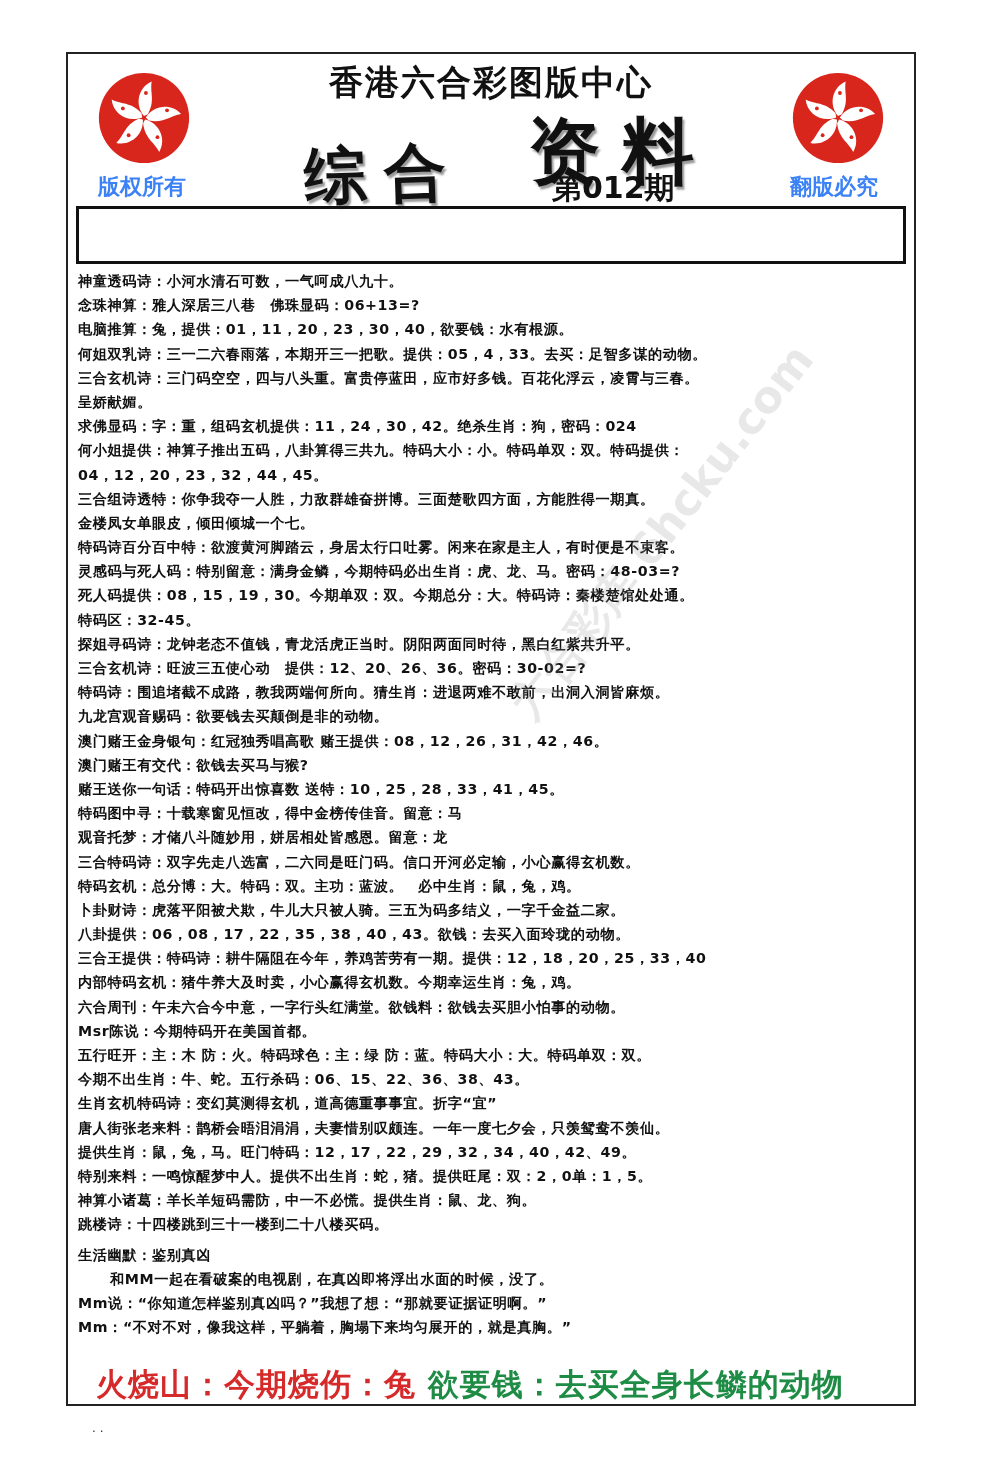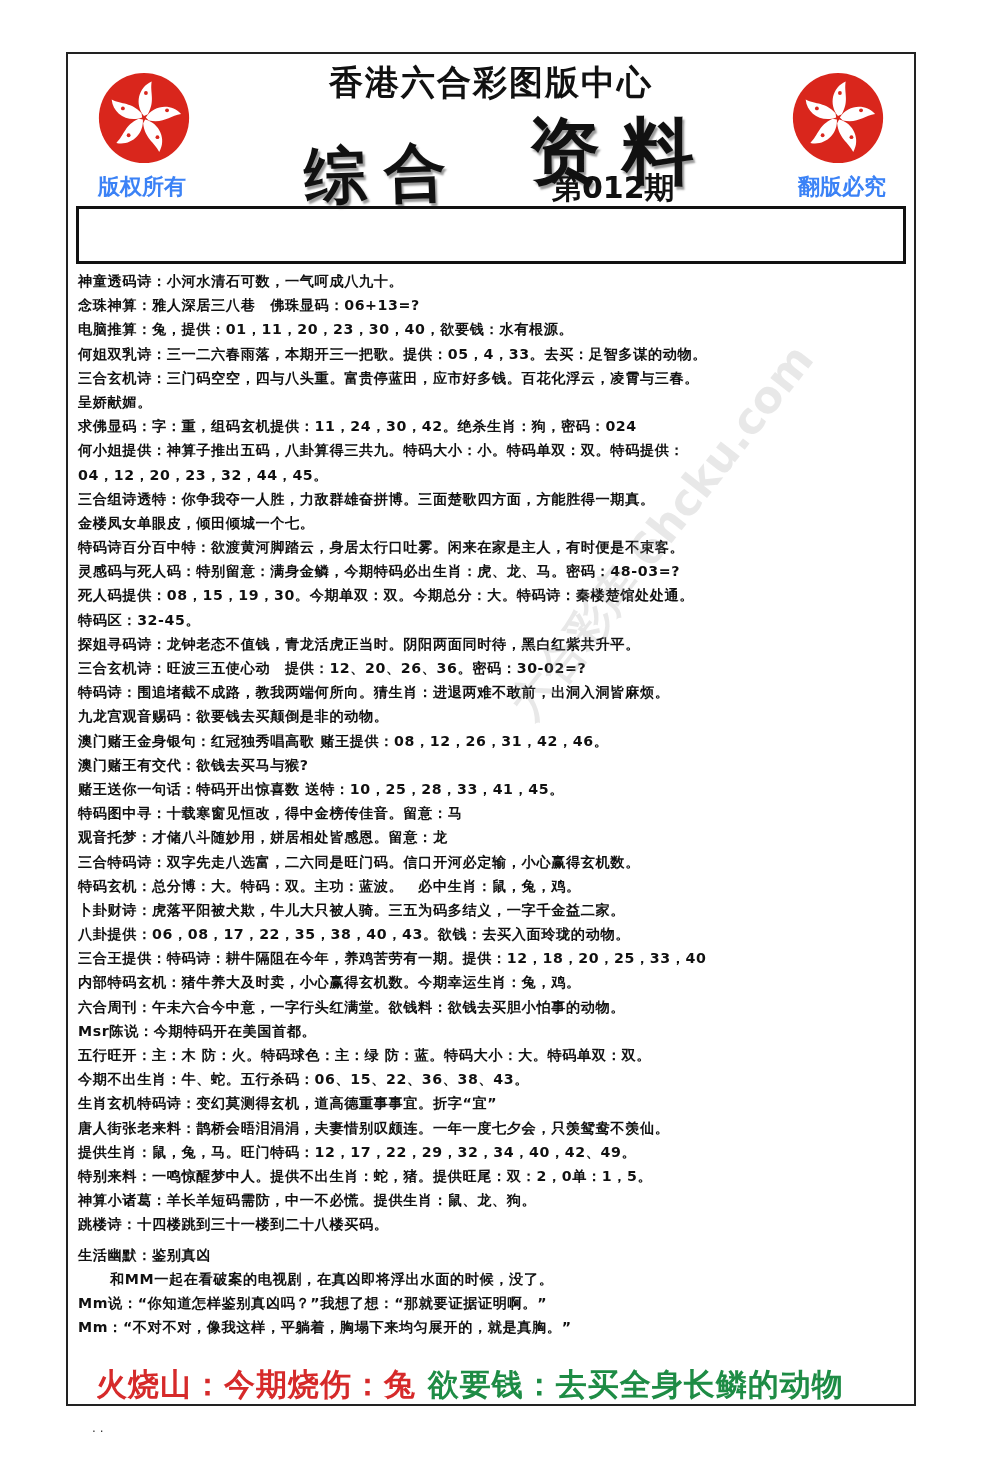--- a/index.html
+++ b/index.html
@@ -14,21 +14,21 @@
   .site-title { position:absolute; left:0; right:0; top:6px; text-align:center;
                 font-size:34px; font-weight:bold; letter-spacing:2px; color:#111;
                 font-family:"DejaVu Sans", sans-serif; }
   .big-zong { position:absolute; left:236px; top:78px; font-size:62px; font-weight:bold;
               letter-spacing:18px; color:#111; text-shadow:2px 3px 2px #999; transform:rotate(-2deg); }
   .big-zi { position:absolute; left:460px; top:50px; font-size:72px; font-weight:bold;
             letter-spacing:22px; color:#111; text-shadow:2px 3px 2px #999; }
   .issue { position:absolute; left:484px; top:114px; font-size:30px; font-weight:bold; color:#111; }
   .side-text { position:absolute; top:118px; font-size:22px; font-weight:bold; color:#3b82f6; }
   .side-text.left { left:30px; }
-  .side-text.right { right:28px;margin-left:44px; }
+  .side-text.right { right:36px;margin-left:44px; }
   .blank-box { position:absolute; left:8px; top:152px; width:830px; height:58px;
                border:3px solid #111; box-sizing:border-box; }
   .content { position:absolute; left:10px; top:215px; width:830px; }
   .line { font-size:14.2px; line-height:24.2px; height:24.2px; white-space:nowrap;
           letter-spacing:0.6px; color:#111; font-weight:bold; }
   .humor-title { margin-top:6px; }
   .indent { padding-left:32px; }
   .slogan { position:absolute; left:28px; top:1310px; font-size:31px; font-weight:bold;
             font-family:"DejaVu Serif", serif; white-space:nowrap; letter-spacing:1px; }
   .slogan .red { color:#d62a2a; }

